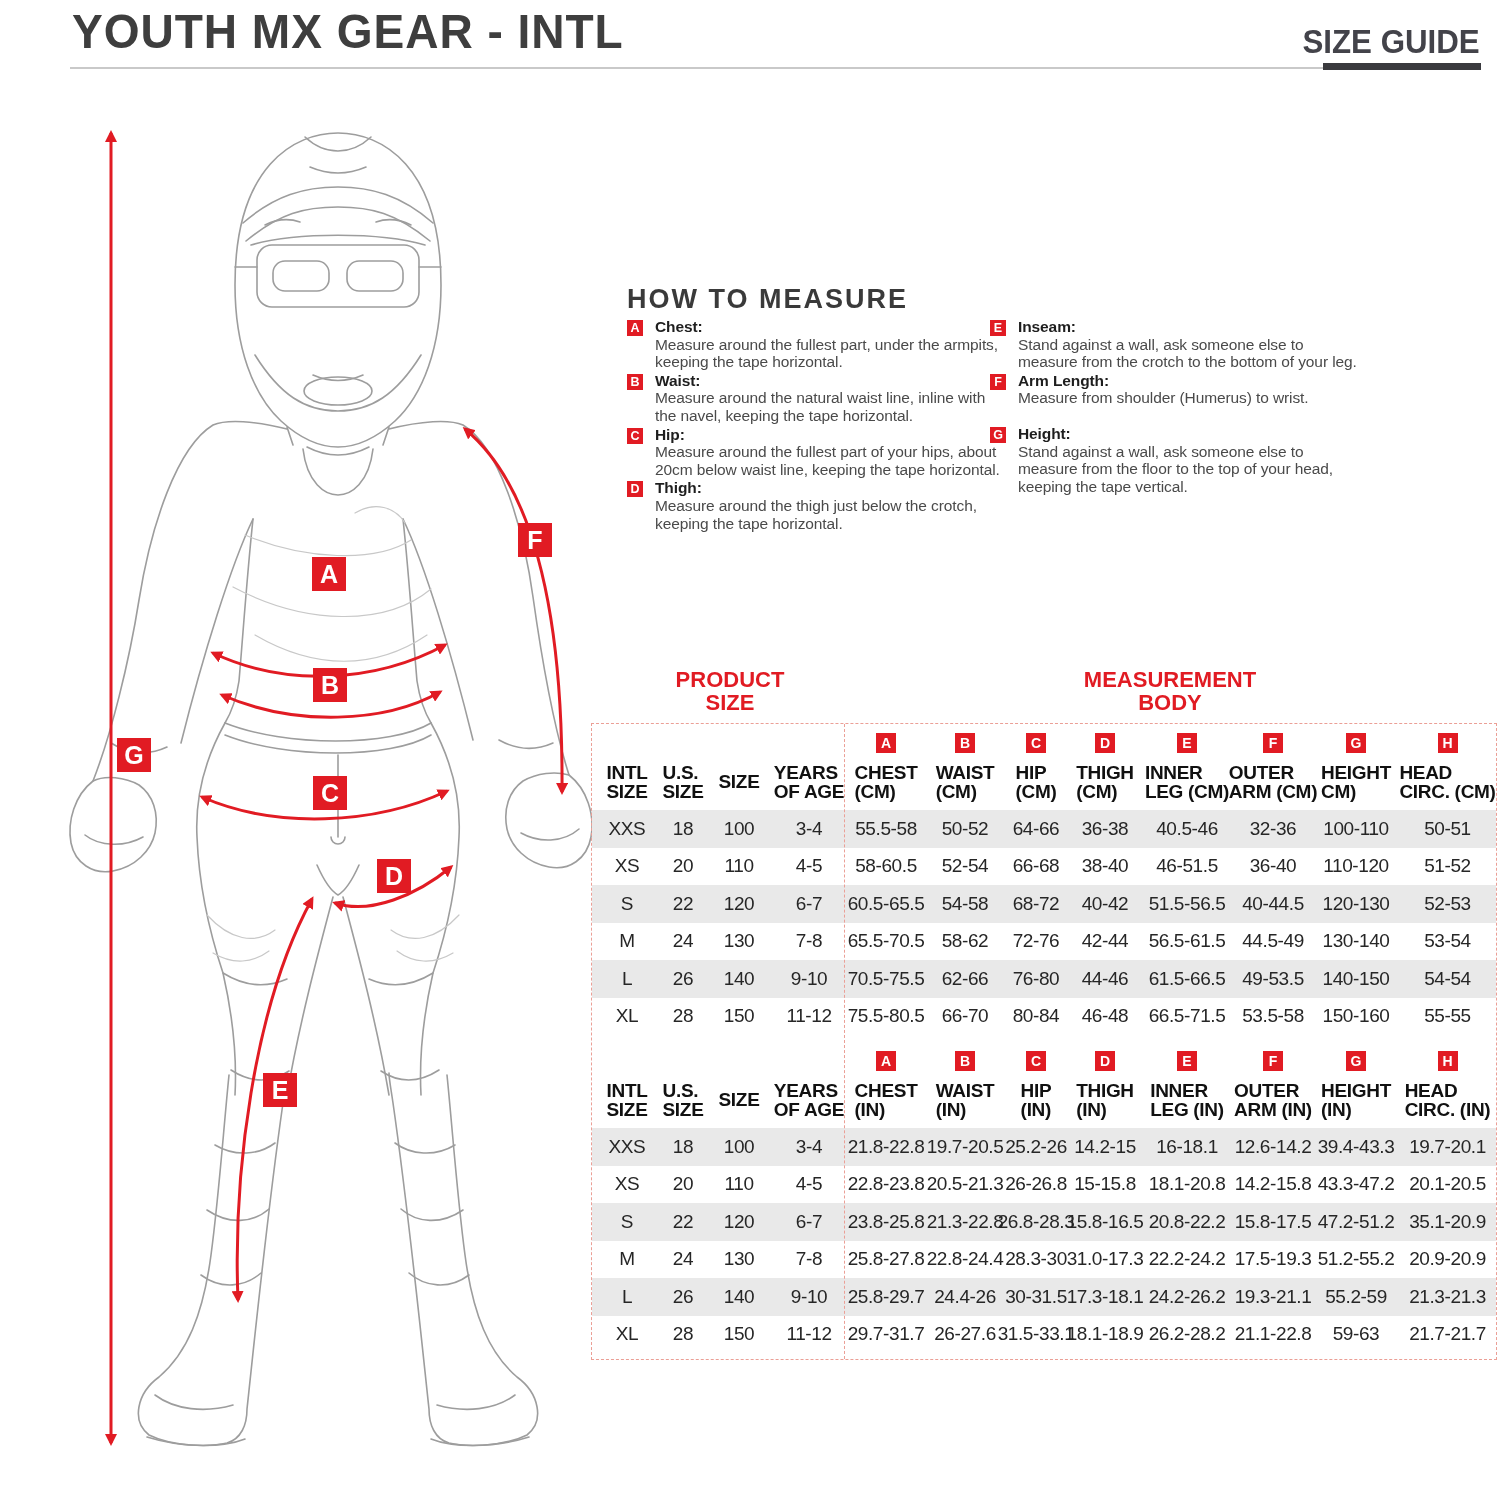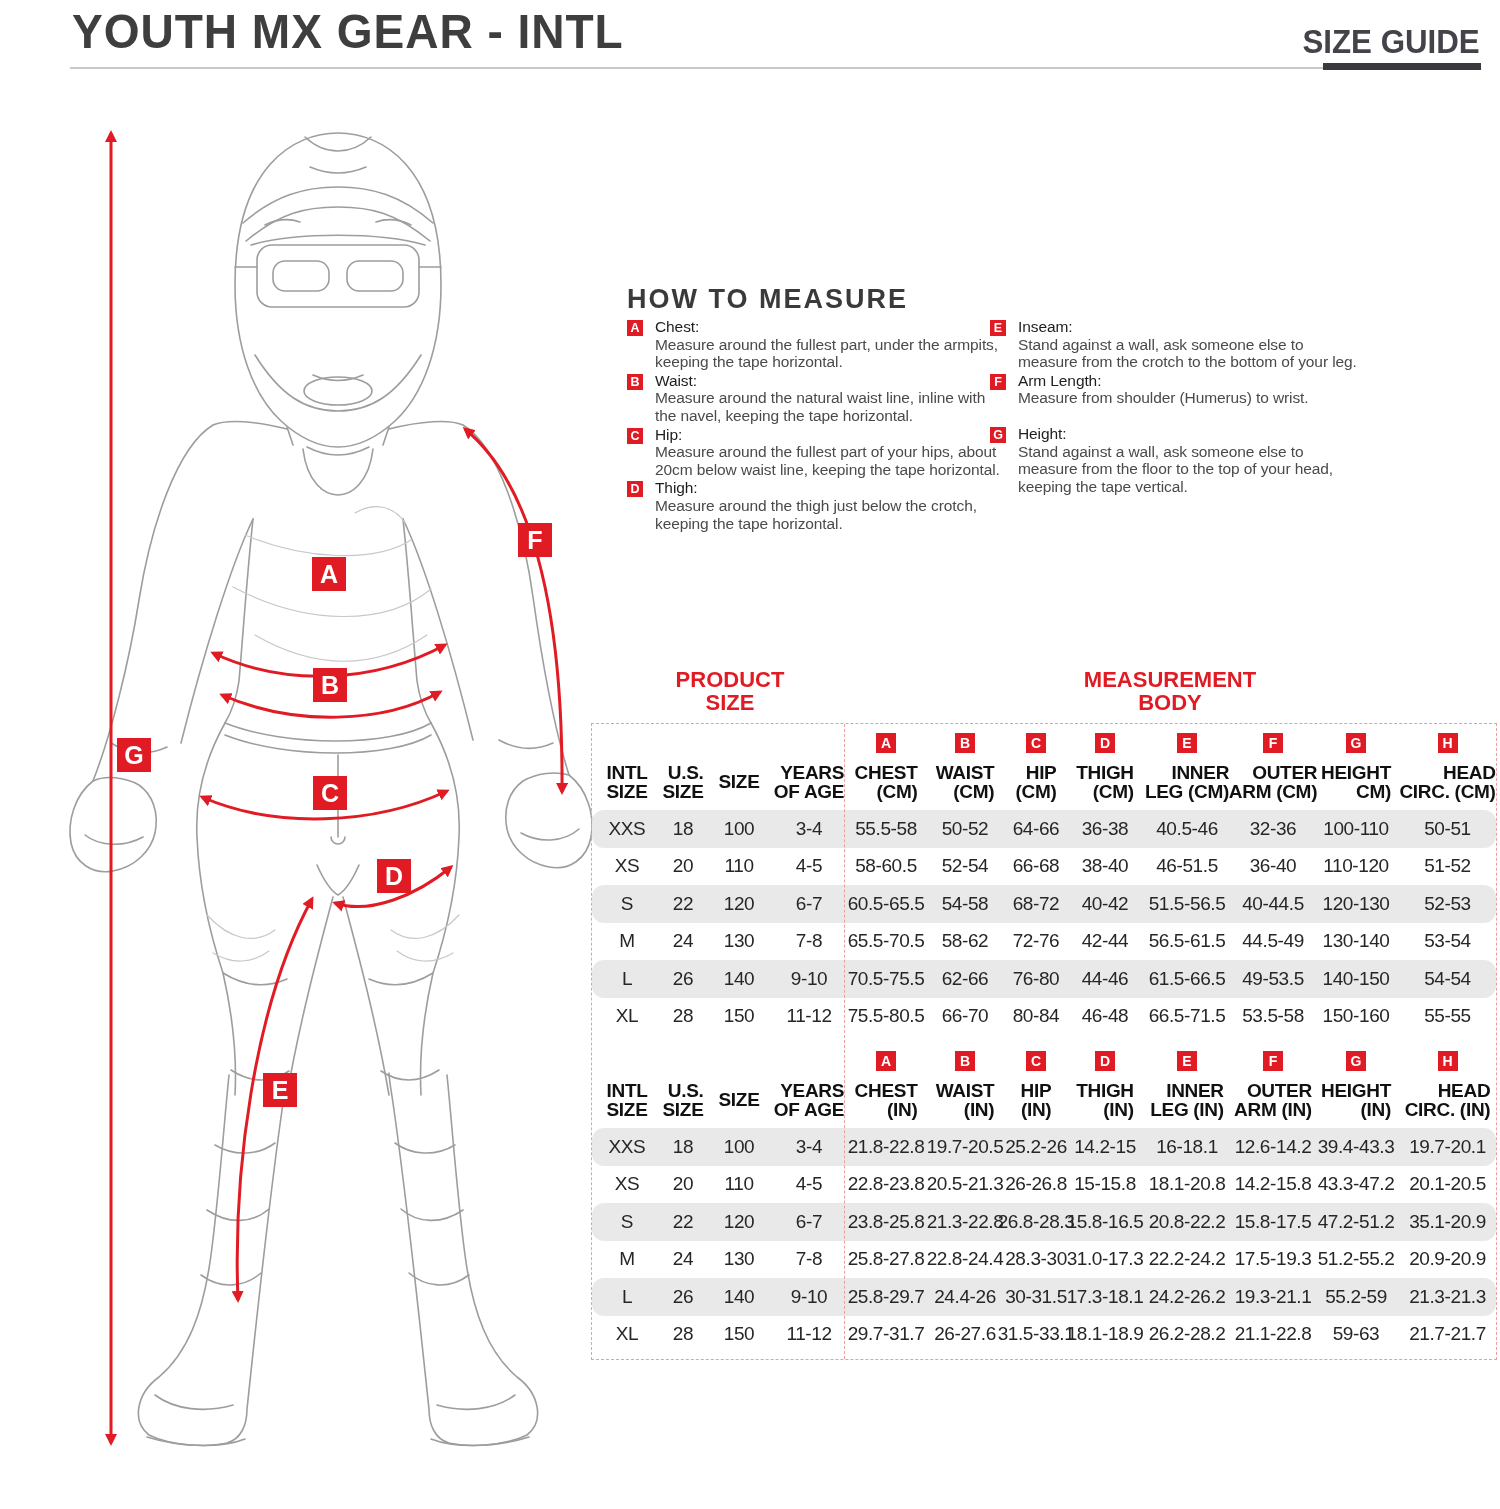--- a/index.html
+++ b/index.html
@@ -26,41 +26,41 @@
   .how-title{position:absolute;left:627px;top:284px;font-size:27px;font-weight:bold;
              color:#3a3a3a;letter-spacing:2px;}
   .how-col{position:absolute;top:318px;display:flex;flex-direction:column;}
   .how-col.left{left:627px;width:380px;}
   .how-col.right{left:990px;width:372px;}
   .how-item{display:flex;margin-bottom:1px;}
   .how-item.gap-top{margin-top:17px;}
   .lbadge{flex:0 0 16px;width:16px;height:16px;margin-top:2px;margin-right:12px;background:var(--accent);
           color:#fff;font-size:12.5px;font-weight:bold;display:flex;align-items:center;justify-content:center;}
   .how-body{font-size:15.5px;line-height:17.6px;color:#4a4a4a;letter-spacing:-.1px;}
-  .how-label{font-weight:normal;color:#1e1e1e;}
+  .how-label{font-weight:bold;color:#1e1e1e;}
 
   
   .group-label{position:absolute;top:668px;text-align:center;color:var(--accent);
                font-size:22px;font-weight:bold;line-height:23px;letter-spacing:0px;}
   .group-label.product{left:604px;width:252px;}
   .group-label.body{left:843px;width:654px;}
 
   
   .table-box{position:absolute;left:591px;top:723px;width:904px;height:635px;
              border:1px dashed var(--dash);}
   .vdiv{position:absolute;left:252px;top:0;bottom:0;width:0;border-left:1px dashed var(--dash);}
   .thead,.trow{display:grid;grid-template-columns:70px 42px 70px 70px 84px 74px 68px 70px 94px 78px 88px 95px;}
   #table-cm .thead{height:86px;}
   #table-in .thead{height:93px;}
   .th{display:flex;flex-direction:column;align-items:center;justify-content:flex-end;padding-bottom:8px;}
   .cbadge{width:20px;height:20px;background:var(--accent);color:#fff;font-size:14px;font-weight:bold;
           display:flex;align-items:center;justify-content:center;margin-bottom:9px;}
-  .hlines{height:40px;display:flex;flex-direction:column;justify-content:center;align-items:flex-end;}
+  .hlines{height:40px;display:flex;flex-direction:column;justify-content:center;align-items:flex-start;}
   .hline{font-size:19px;font-weight:bold;line-height:19.5px;color:#111;letter-spacing:-.3px;white-space:nowrap;}
-  .trow{height:37.5px;border-radius:12px;}
+  .trow{height:37.5px;}
   .trow.stripe{background:var(--stripe);}
   .td{display:flex;align-items:center;justify-content:center;font-size:19px;color:#262626;
       letter-spacing:-.4px;white-space:nowrap;}
 </style>
 </head>
 <body>
 
 <div class="page">
 
   <div class="page-title">YOUTH MX GEAR - INTL</div>

